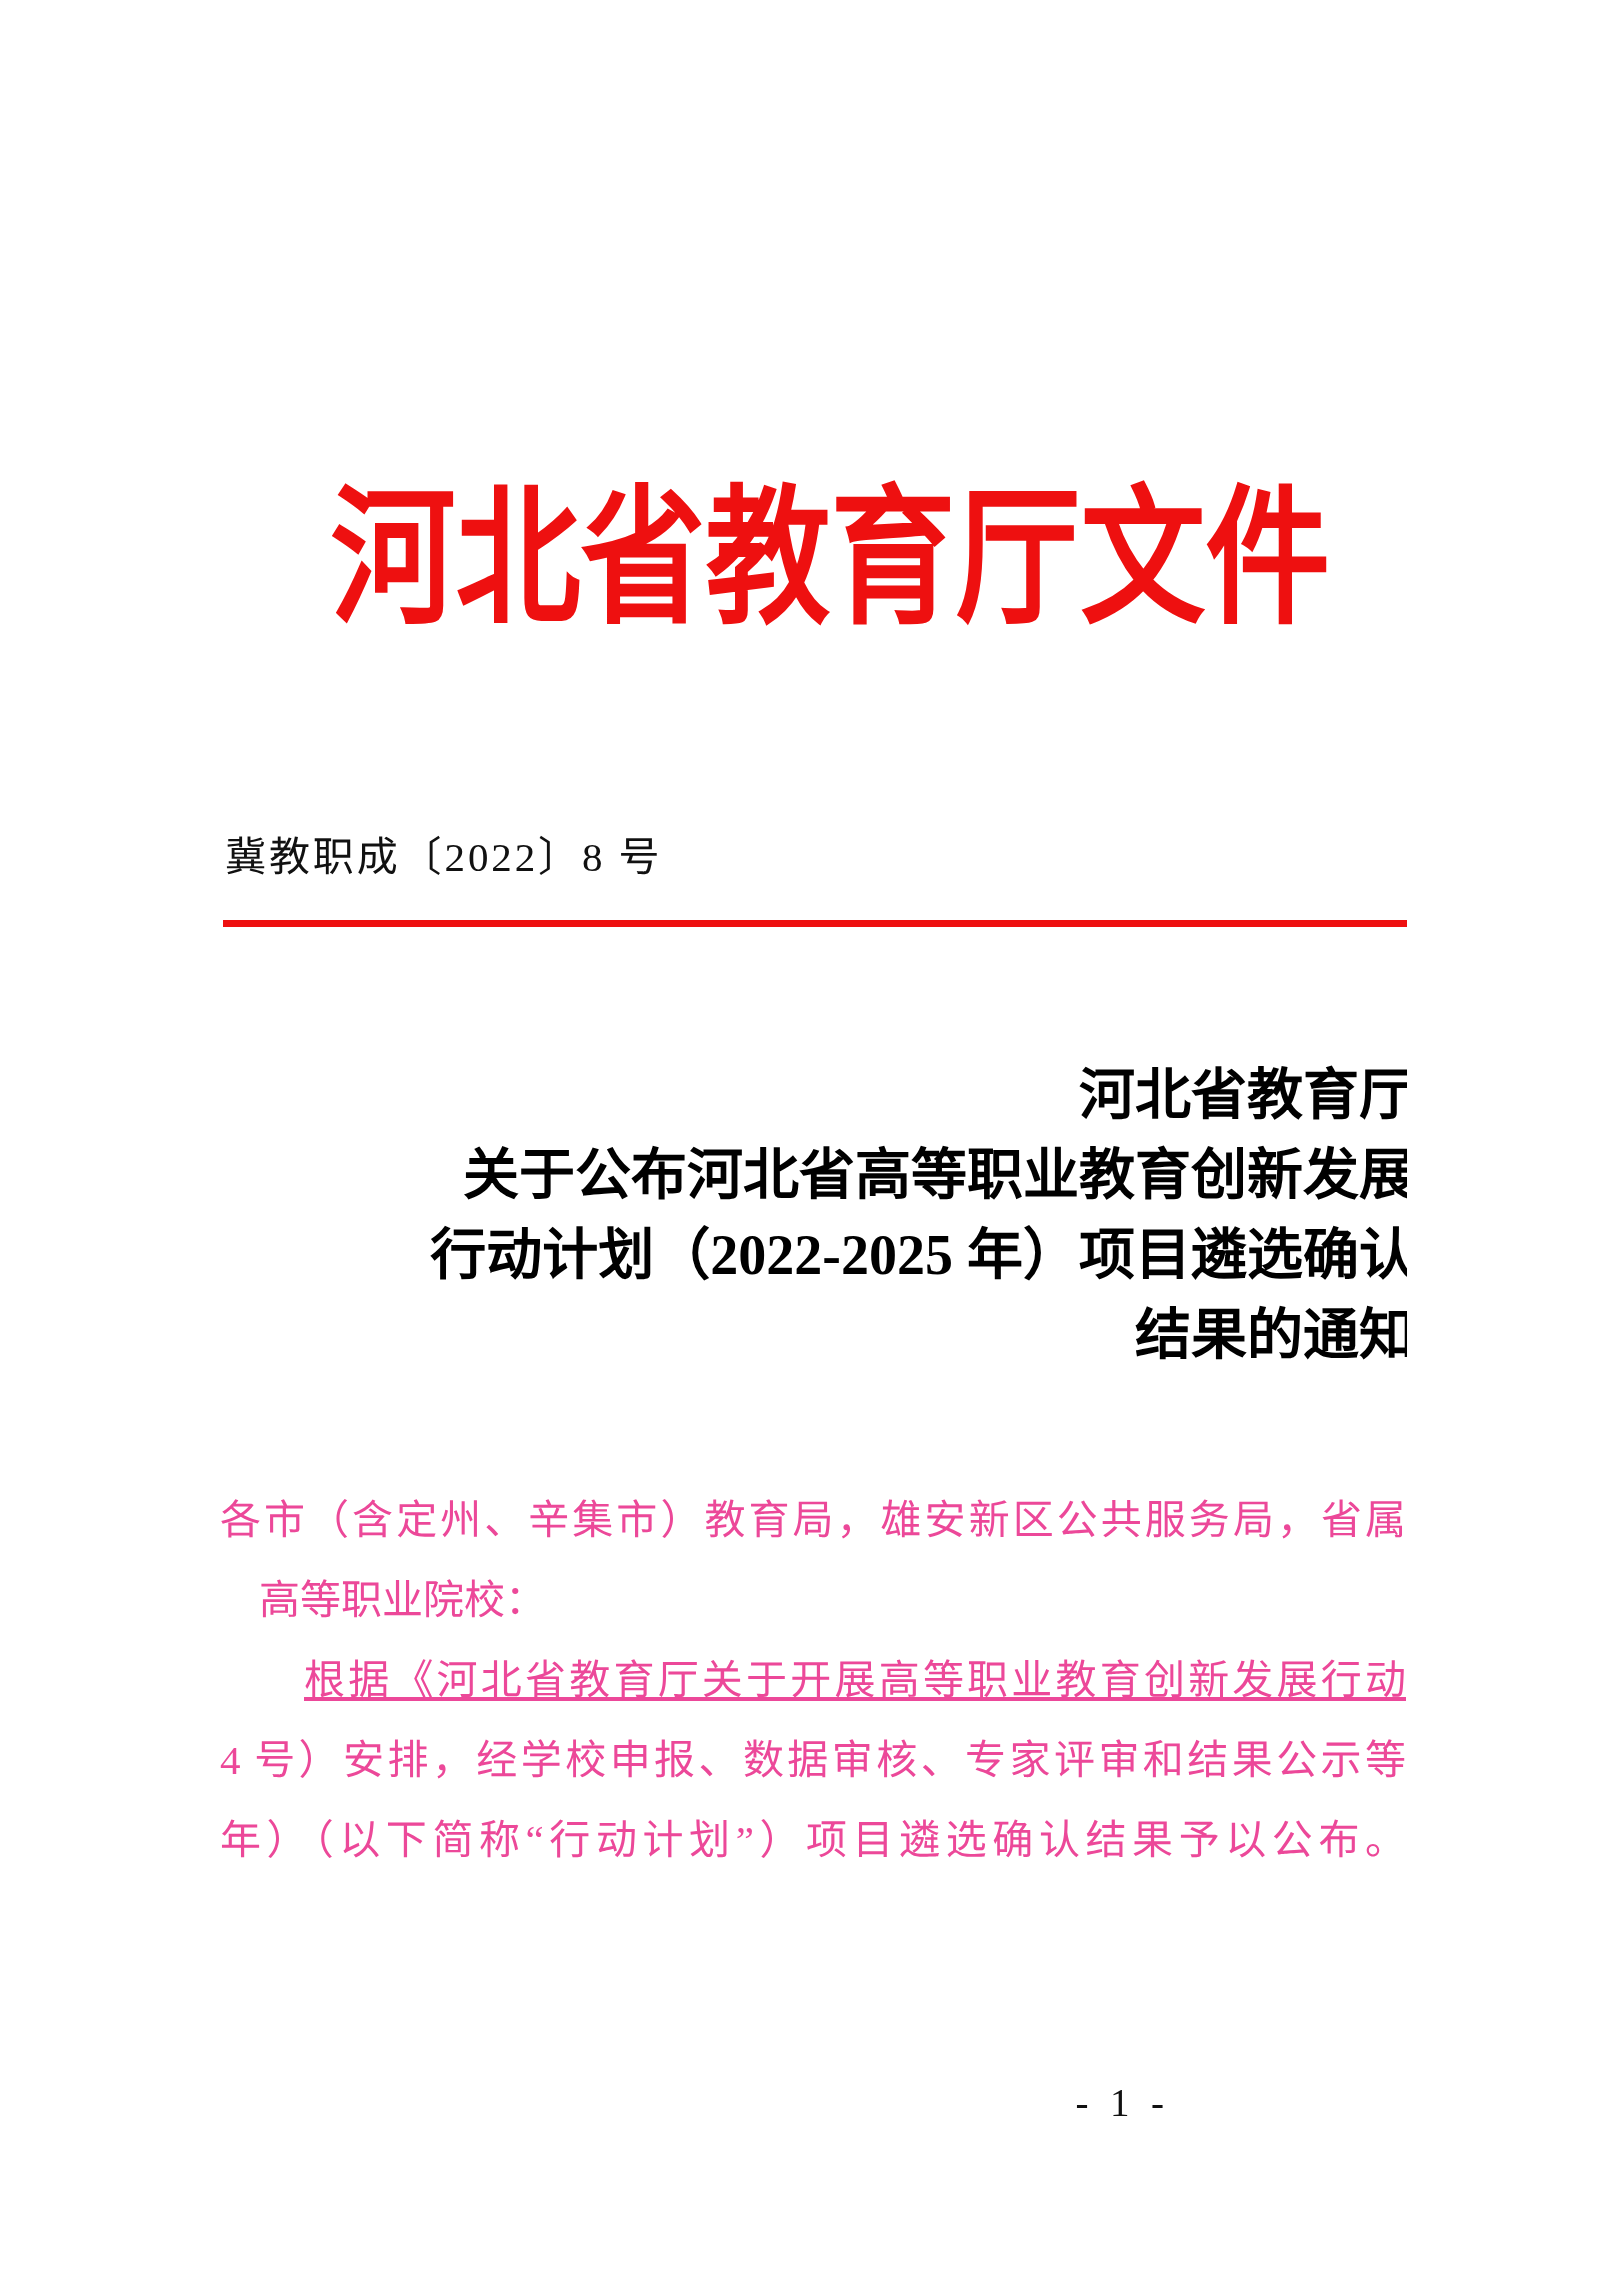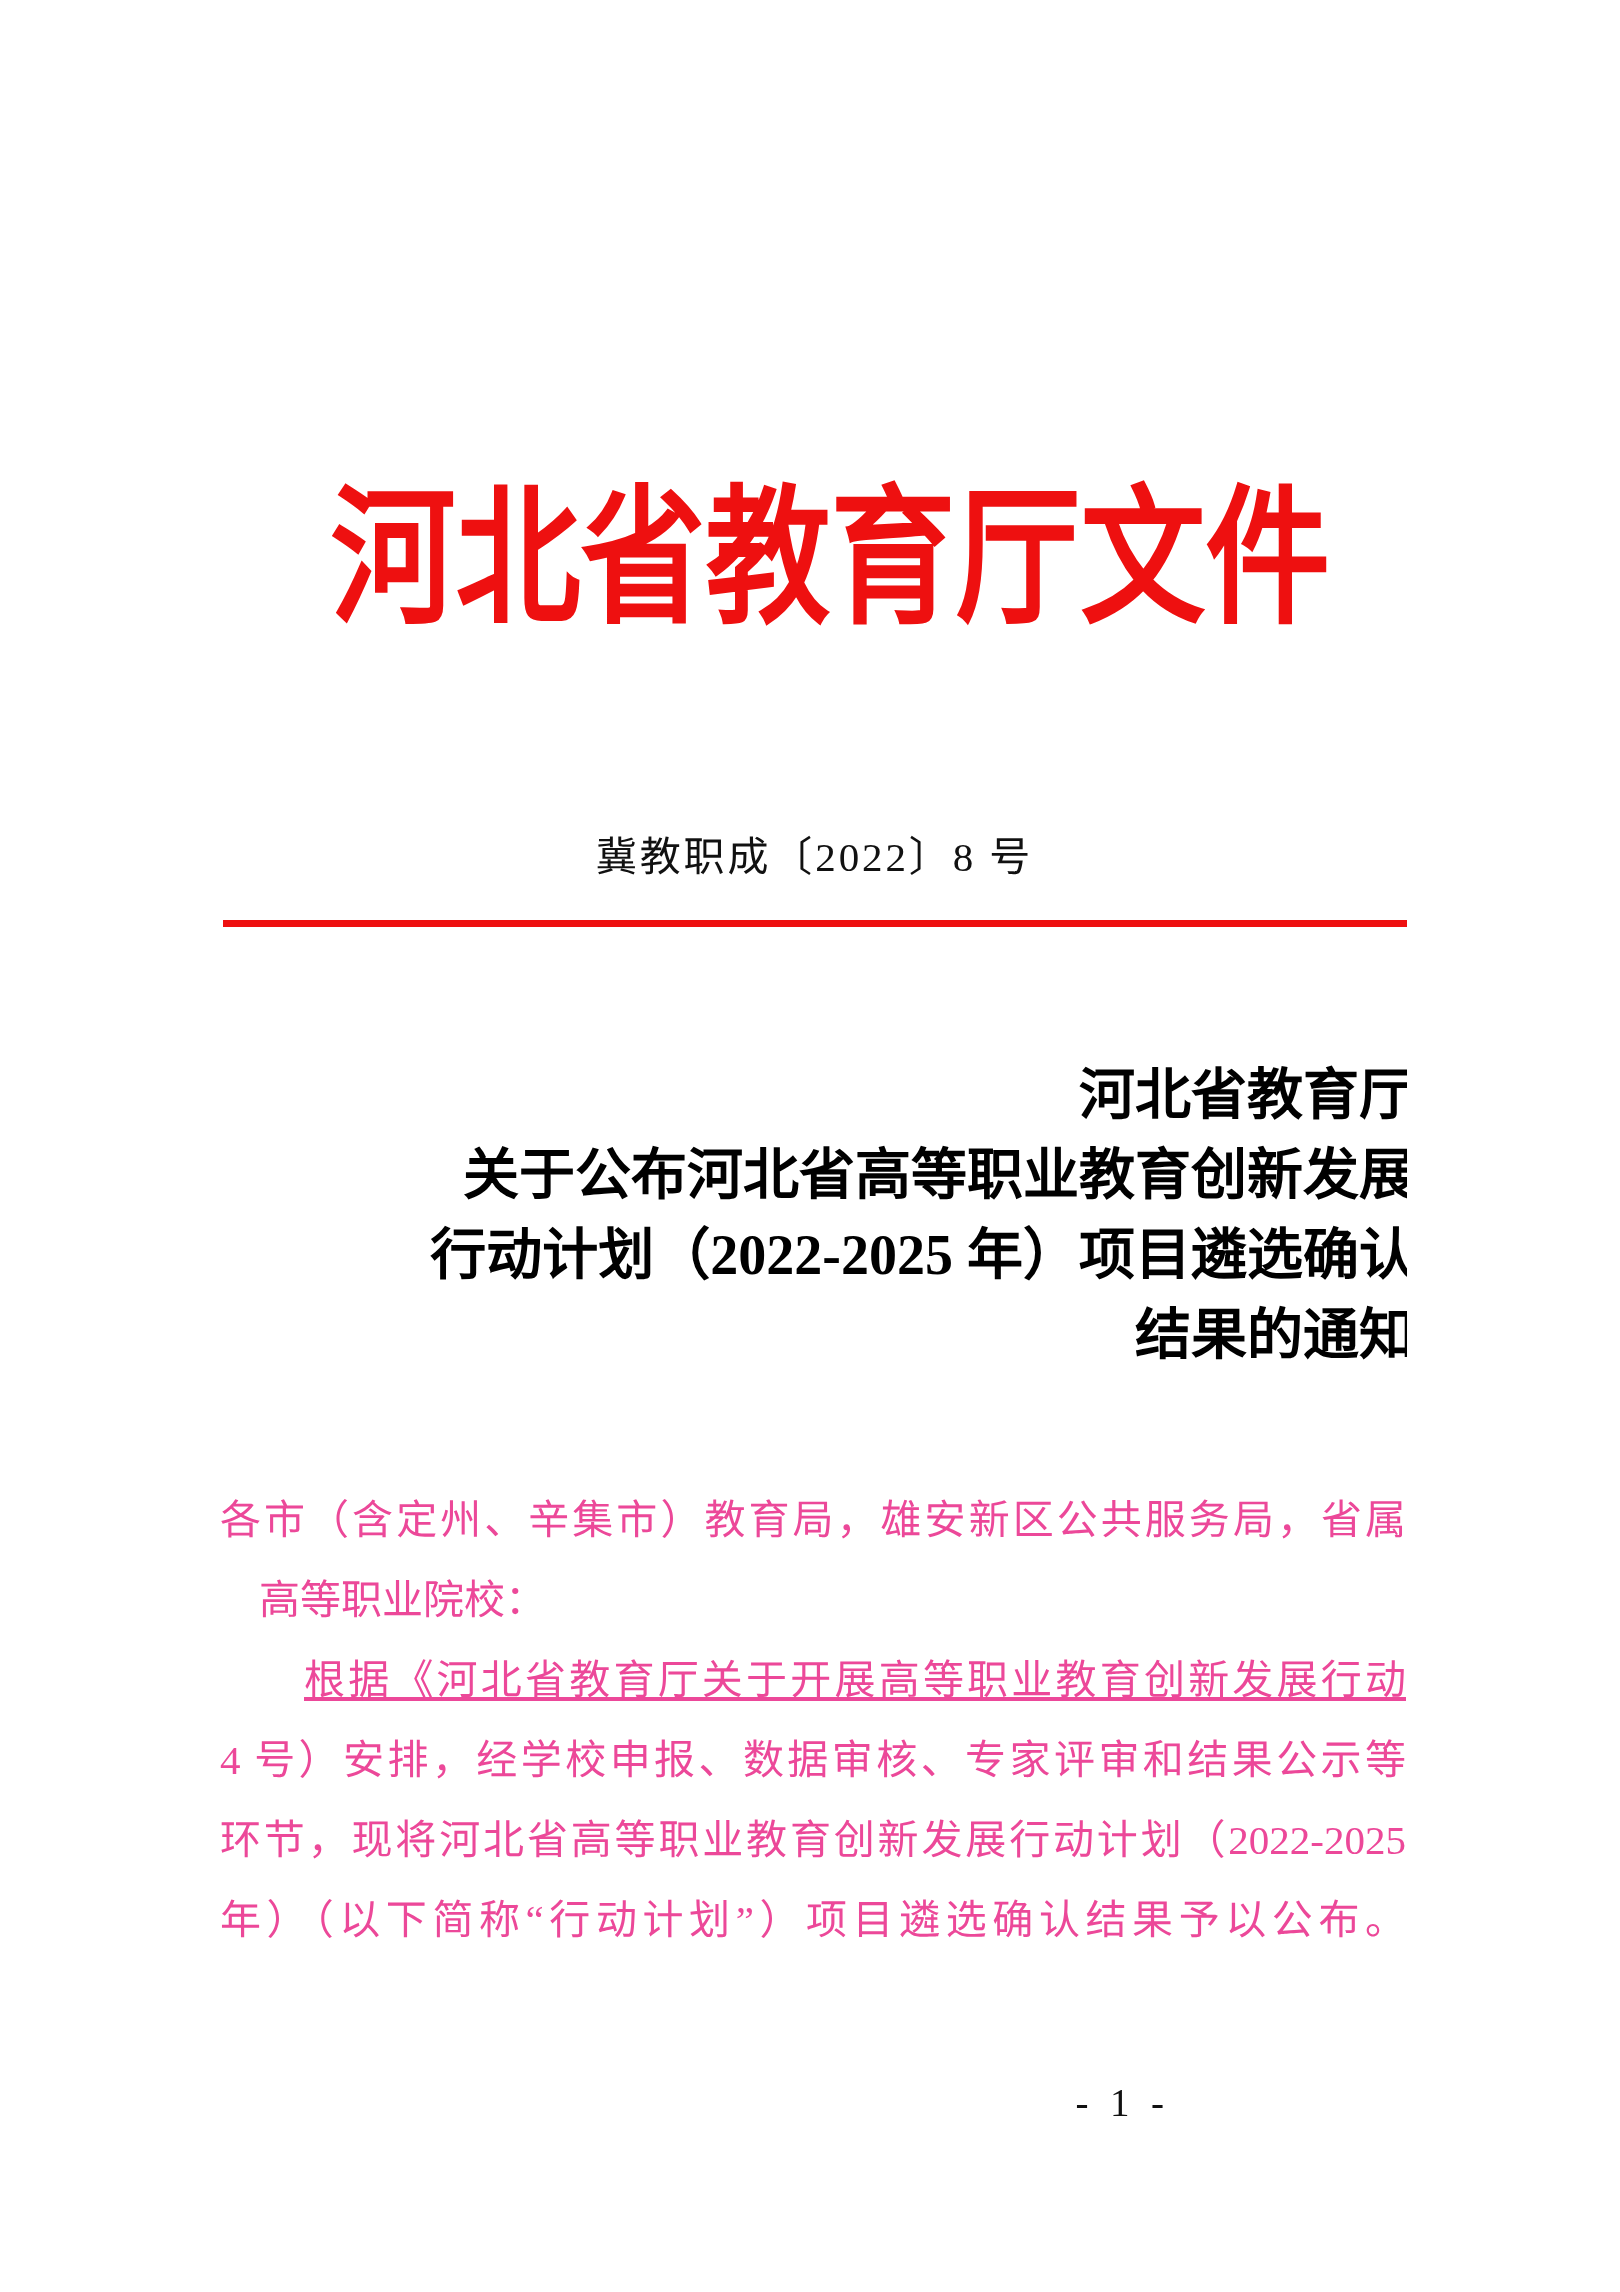--- a/index.html
+++ b/index.html
@@ -30,27 +30,27 @@
     text-align: center;
     white-space: nowrap;
     transform: scaleX(0.85) scaleY(1.02);
     transform-origin: 50% 50%;
     font-family: "Liberation Serif", "DejaVu Serif", serif;
   }
 
   
   .doc-number {
     position: absolute;
-    left: 209px;
+    left: 225px;
     width: 1211px;
     top: 829px;
     font-size: 41px;
     line-height: 57px;
     letter-spacing: 2.9px;
-    text-align: center;
+    text-align: left;
     color: #111111;
   }
 
   
   .red-rule {
     position: absolute;
     left: 223px;
     top: 920px;
     width: 1212px;
     height: 6.9px;
@@ -128,20 +128,19 @@
     <div class="title-line">关于公布河北省高等职业教育创新发展</div>
     <div class="title-line">行动计划（2022-2025 年）项目遴选确认</div>
     <div class="title-line">结果的通知</div>
   </div>
 
   <div class="notice-body">
     <div class="body-line">各市（含定州、辛集市）教育局，雄安新区公共服务局，省属</div>
     <div class="body-line">高等职业院校：</div>
     <div class="body-line">根据《河北省教育厅关于开展高等职业教育创新发展行动</div>
     <div class="body-line">4 号）安排，经学校申报、数据审核、专家评审和结果公示等</div>
-    <div class="body-line">环节，现将河北省高等职业教育创新发展行动计划（2022-2025</div>
     <div class="body-line">年）（以下简称“行动计划”）项目遴选确认结果予以公布。</div>
   </div>
 
   <div class="page-number">- 1 -</div>
 
 </div>
 
 
 </body></html>

